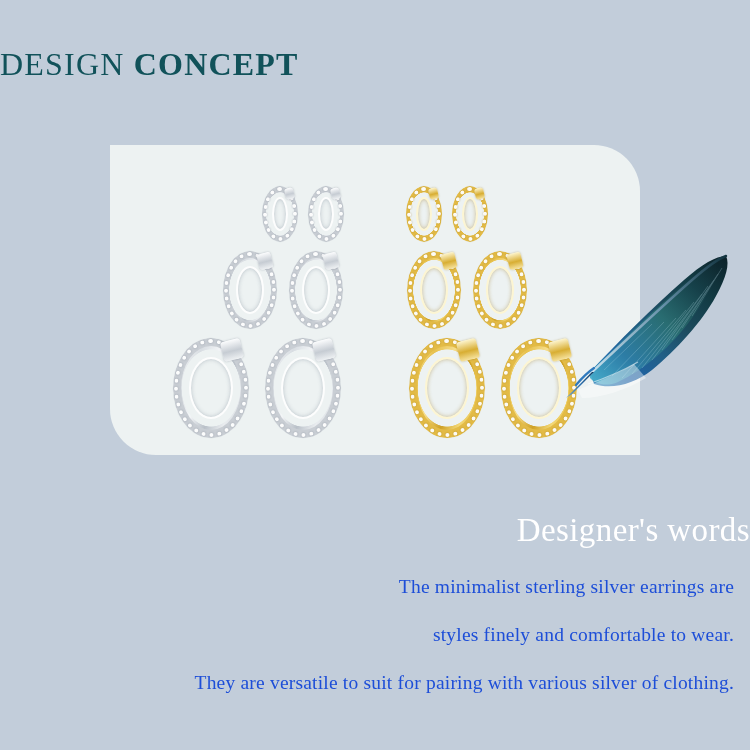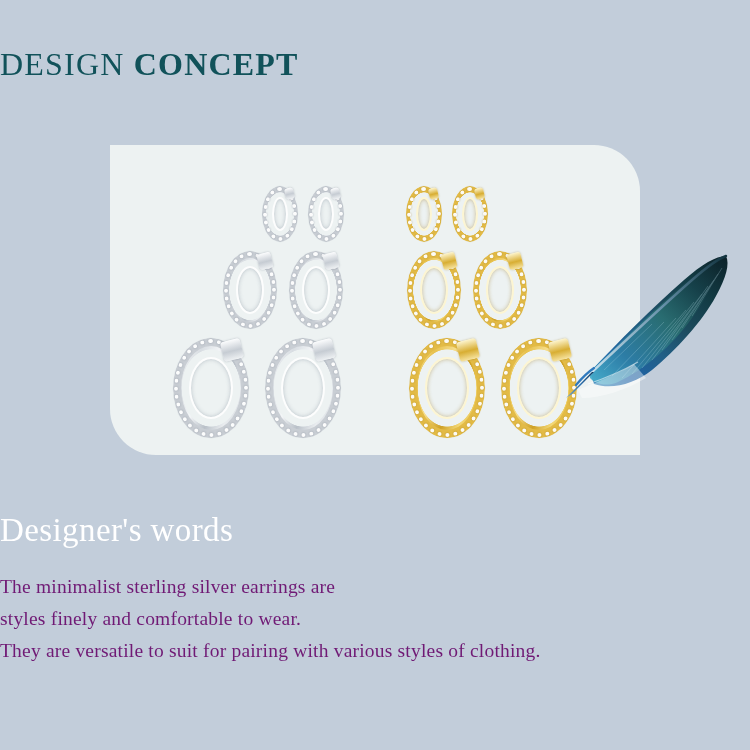--- a/index.html
+++ b/index.html
@@ -180,38 +180,38 @@
     height: 190px;
     pointer-events: none;
   }
 
   
   .words-wrap {
     position: absolute;
     left: 0;
     top: 512px;
     width: 750px;
-    text-align: left;
+    text-align: right;
   }
   .words-heading {
     font-family: "Liberation Serif", serif;
     font-size: 33px;
     font-weight: 400;
     color: #ffffff;
     letter-spacing: .4px;
     margin: 0 0 22px 0;
   }
   .words-line {
     font-family: "Liberation Serif", serif;
     font-size: 19.5px;
     font-weight: 400;
-    color: #701a75;
+    color: #1d4ed8;
     letter-spacing: .2px;
     line-height: 32px;
-    margin: 0;
+    margin: 16px;
   }
 </style>
 </head>
 <body>
 
 <div class="title-wrap">
   <div class="title"><span class="light">DESIGN</span> <span class="bold">CONCEPT</span></div>
 </div>
 
 <div class="card">
@@ -398,14 +398,14 @@
 
     <path d="M18,178 C36,170 58,162 74,152 L86,166 C66,178 42,186 22,186 Z" fill="#ffffff" opacity="0.42"></path>
     <path d="M28,172 C46,166 64,158 78,150" stroke="#ffffff" stroke-width="1.1" opacity="0.55" fill="none"></path>
   </svg>
 </div>
 
 <div class="words-wrap">
   <h2 class="words-heading">Designer's words</h2>
   <p class="words-line">The minimalist sterling silver earrings are</p>
   <p class="words-line">styles finely and comfortable to wear.</p>
-  <p class="words-line">They are versatile to suit for pairing with various styles of clothing.</p>
+  <p class="words-line">They are versatile to suit for pairing with various silver of clothing.</p>
 </div>
 
 </body></html>

